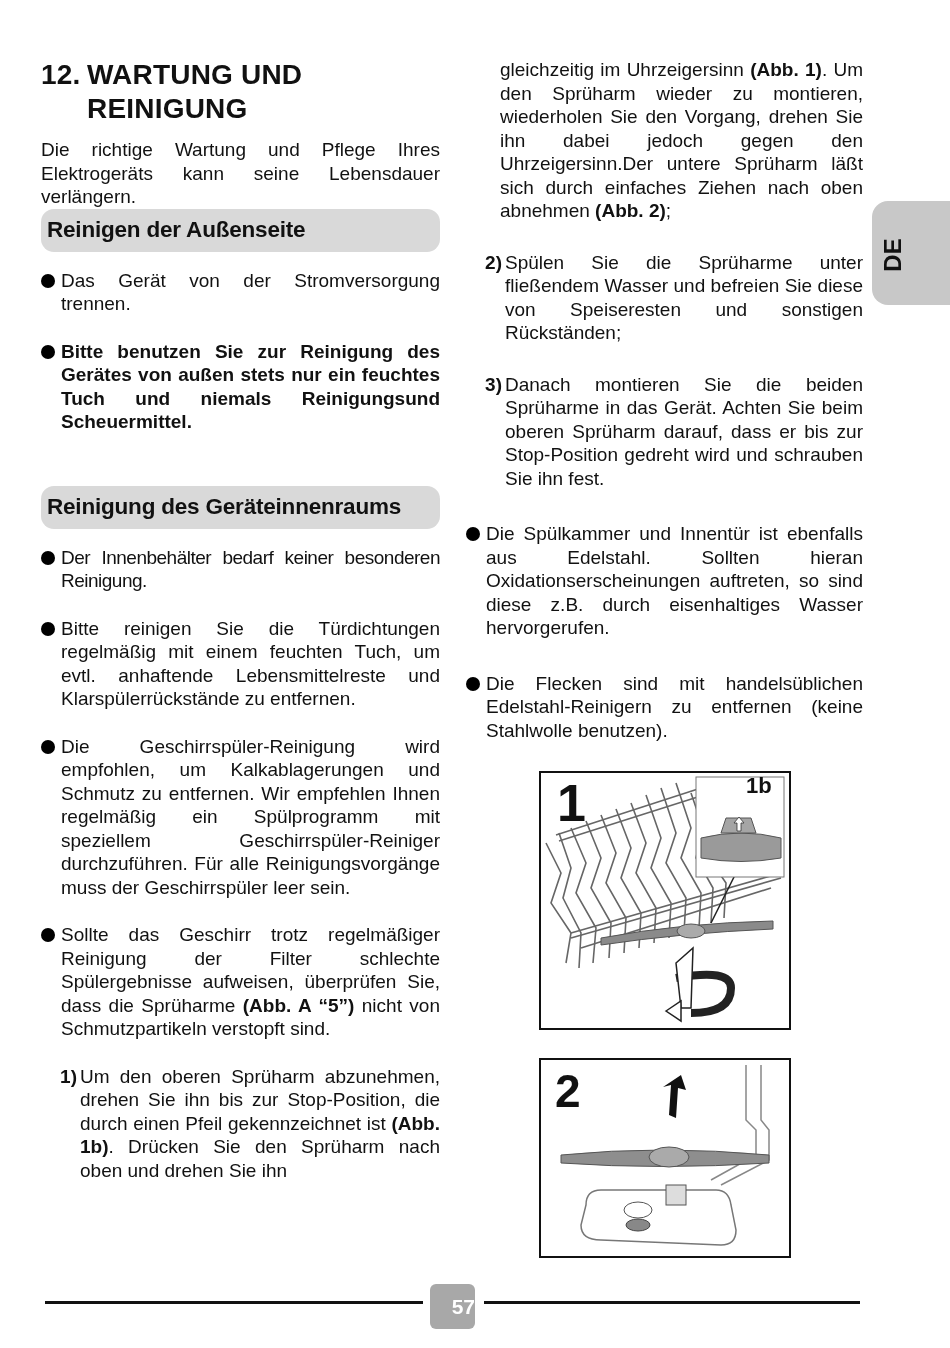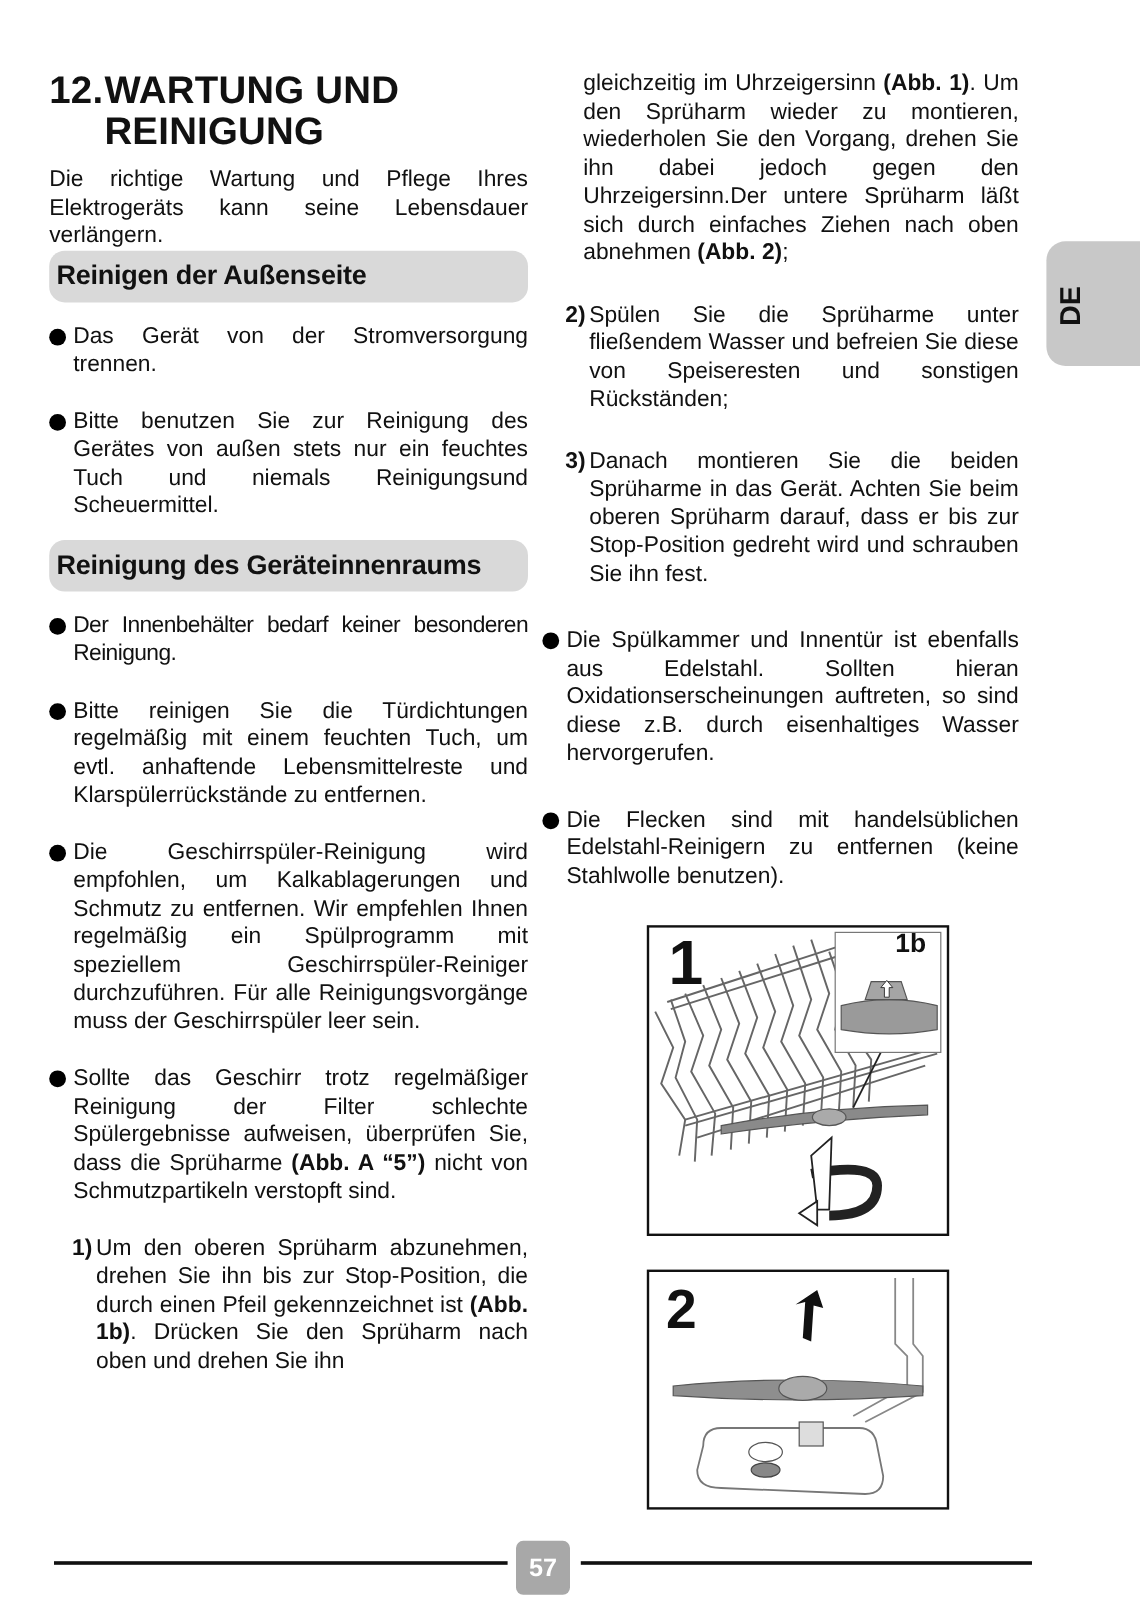--- a/index.html
+++ b/index.html
@@ -2,24 +2,24 @@
 <html><head>
 <meta charset="utf-8">
 <style>
   html, body { margin: 0; padding: 0; background: #ffffff; }
   body {
     width: 950px; height: 1348px; position: relative; overflow: hidden;
     font-family: "Liberation Sans", sans-serif; color: #111;
   }
   .col { position: absolute; }
   .left { left: 41px; top: 58px; width: 399px; }
-  .right { left: 452px; top: 58px; width: 397px; }
+  .right { left: 466px; top: 58px; width: 397px; }
 
   .title {
-    font-weight: bold; font-size: 32px; line-height: 34px;
+    font-weight: bold; font-size: 28px; line-height: 34px;
     display: flex; margin: 0 0 12px 0; letter-spacing: 0.2px;
   }
   .title .num { width: 46px; flex: none; }
   .title .txt { flex: 1; }
 
   p, .item { font-size: 19px; line-height: 23.5px; text-align: justify; margin: 0; }
   .intro { }
 
   .section-head {
     background: #d9d9d9; border-radius: 13px;
@@ -61,42 +61,42 @@
     position: absolute; left: 4px; top: 40px; transform: rotate(-90deg);
     font-weight: bold; font-size: 24px; color: #111; display: block;
   }
 
   .footer-line { position: absolute; top: 1301px; height: 3px; background: #111; }
   .fl-left { left: 45px; width: 378px; }
   .fl-right { left: 484px; width: 376px; }
   .page-badge {
     position: absolute; left: 430px; top: 1284px; width: 45px; height: 45px;
     background: #a8a8a8; border-radius: 6px; color: #fff; font-weight: bold;
-    font-size: 21px; text-align: center; line-height: 45px;
+    font-size: 21px; text-align: right; line-height: 45px;
   }
 </style>
 </head>
 <body>
 
 <div class="col left">
   <div class="title">
     <span class="num">12.</span>
     <span class="txt">
       <span>WARTUNG UND</span><br>
       <span>REINIGUNG</span>
     </span>
   </div>
   <p class="intro">Die richtige Wartung und Pflege Ihres Elektrogeräts kann seine Lebensdauer verlängern.</p>
 
   <div class="section-head">Reinigen der Außenseite</div>
   <div class="bullet">
     <span class="dot"></span>
     <p class="item">Das Gerät von der Stromversorgung trennen.</p>
   </div>
-  <div class="bullet" style="margin-bottom:16px;">
+  <div class="bullet" style="margin-bottom:52px;font-weight:bold;">
     <span class="dot"></span>
     <p class="item">Bitte benutzen Sie zur Reinigung des Gerätes von außen stets nur ein feuchtes Tuch und niemals Reinigungsund Scheuermittel.</p>
   </div>
 
   <div class="section-head">Reinigung des Geräteinnenraums</div>
   <div class="bullet cond">
     <span class="dot"></span>
     <p class="item">Der Innenbehälter bedarf keiner besonderen Reinigung.</p>
   </div>
   <div class="bullet">

